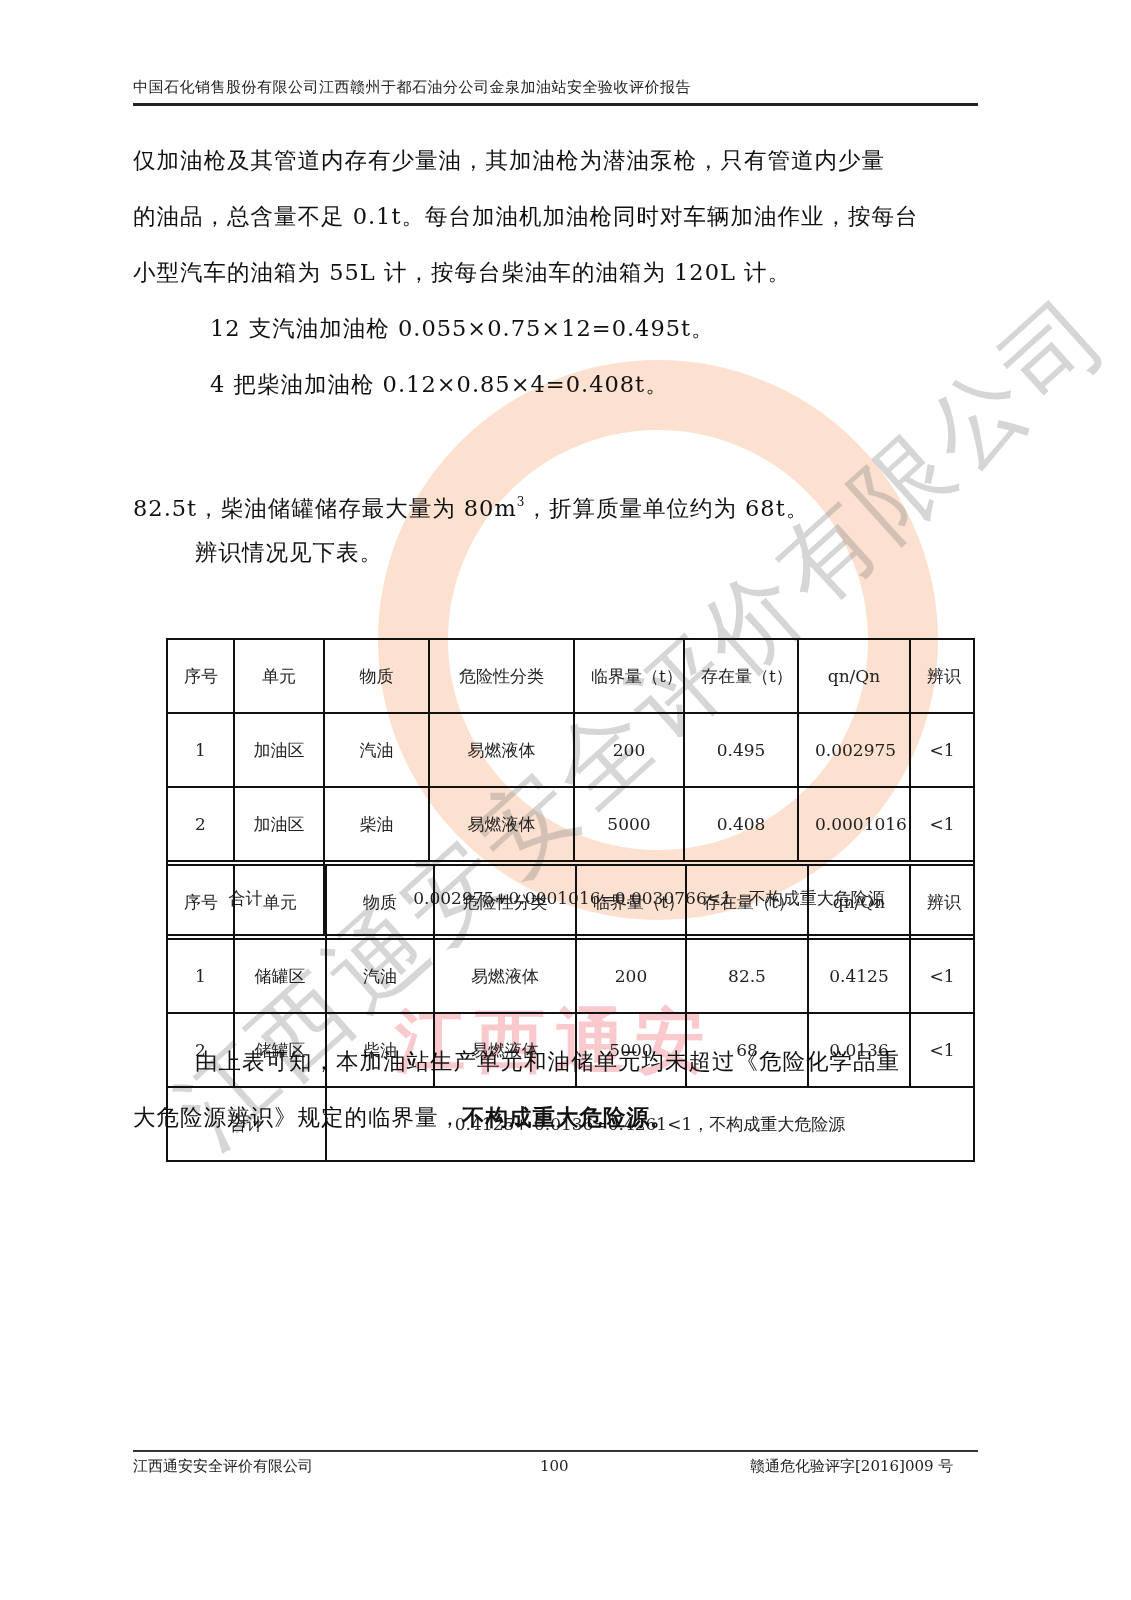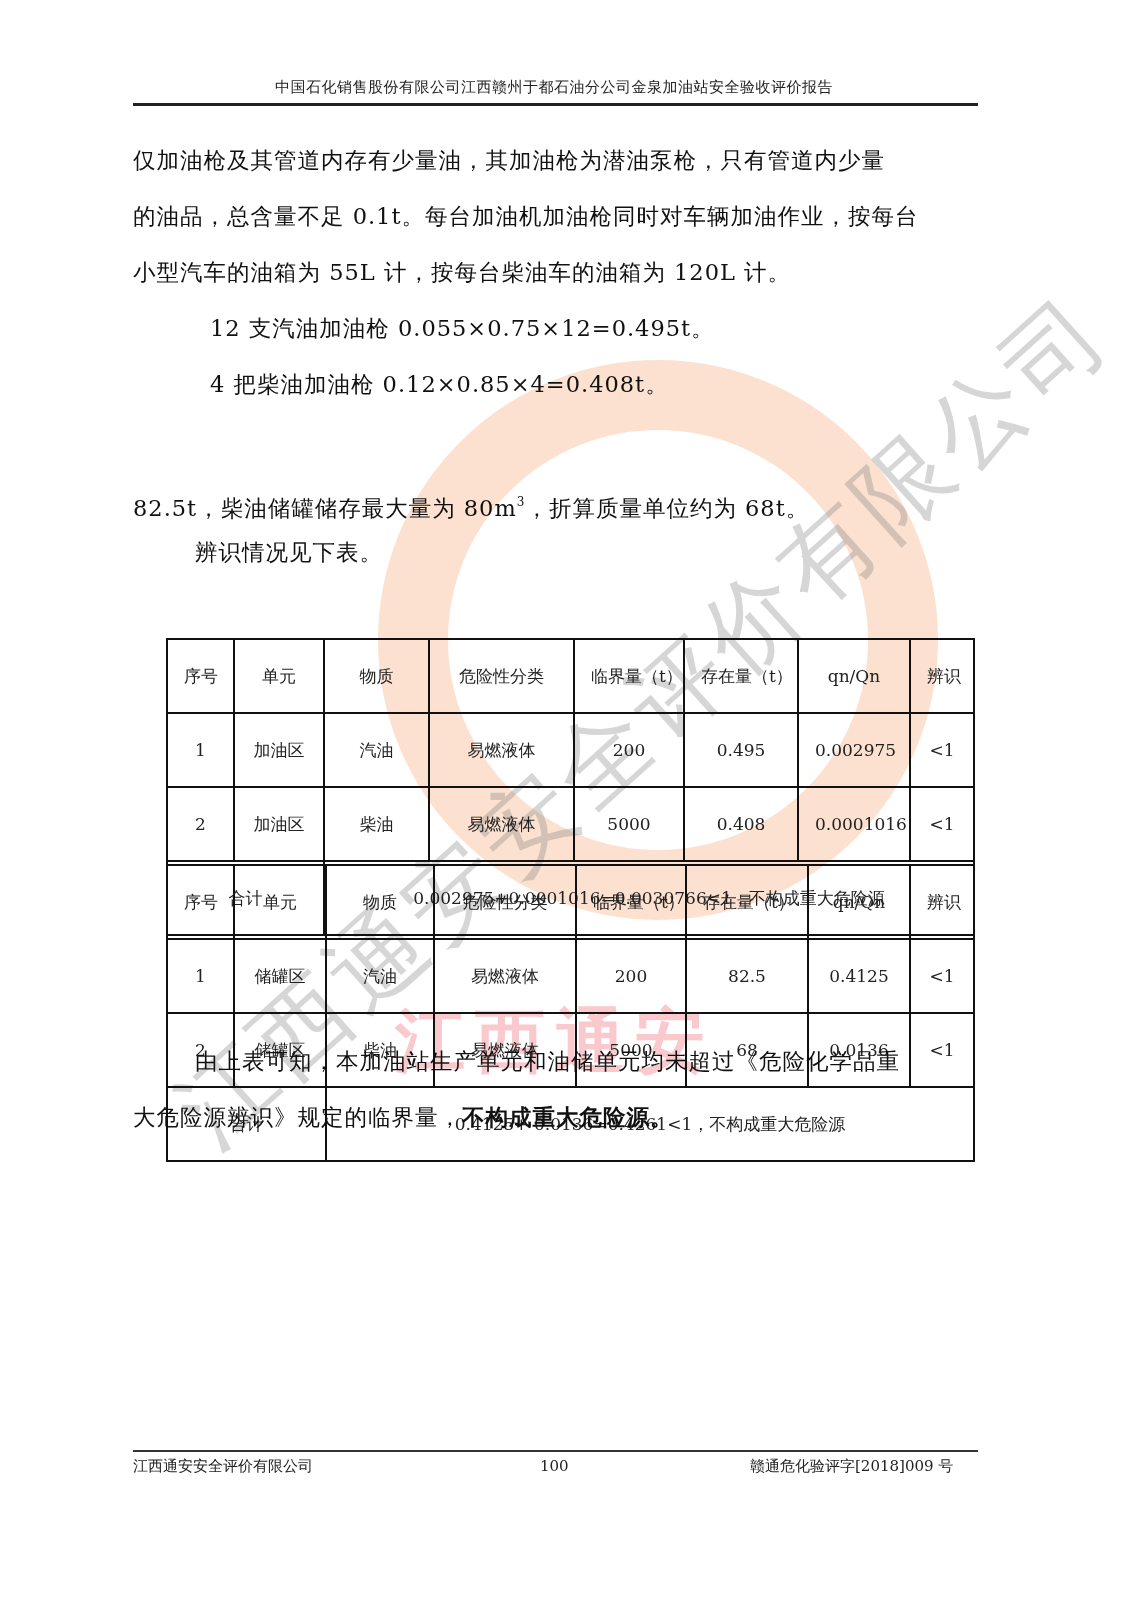--- a/index.html
+++ b/index.html
@@ -1,21 +1,21 @@
 <!DOCTYPE html>
 <html><head>
 <meta charset="utf-8">
 <style>
   html, body { margin: 0; padding: 0; background: #ffffff; }
   body { width: 1131px; height: 1600px; position: relative; overflow: hidden;
          font-family: "DejaVu Serif", "Liberation Serif", serif; color: #111; }
   .page { position: absolute; left: 0; top: 0; width: 1131px; height: 1600px; }
 
   
-  .header { position: absolute; left: 133px; top: 78px; width: 842px; text-align: center;
+  .header { position: absolute; left: 133px; top: 78px; width: 842px; text-align: left;
             font-size: 15px; letter-spacing: 0.5px; color: #222; }
   .header-rule { position: absolute; left: 133px; top: 103px; width: 845px; height: 3px; background: #222; }
 
   
   .para { position: absolute; left: 133px; width: 845px; font-size: 22.5px; line-height: 56px;
           letter-spacing: 1px; white-space: nowrap; }
   .indent { left: 210px; }
   .indent2 { left: 195px; }
   sup { font-size: 12px; vertical-align: top; position: relative; top: -6px; }
   b.strong { font-weight: bold; }
@@ -163,14 +163,14 @@
     </tr>
   </tbody>
     </table>
 
   <div class="para indent2" style="top:1033px">由上表可知，本加油站生产单元和油储单元均未超过《危险化学品重</div>
   <div class="para" style="top:1089px"><span>大危险源辨识》规定的临界量，</span><b class="strong">不构成重大危险源。</b></div>
 
   <div class="footer-rule"></div>
   <div class="footer footer-left">江西通安安全评价有限公司</div>
   <div class="footer footer-center">100</div>
-  <div class="footer footer-right">赣通危化验评字[2018]009 号</div>
+  <div class="footer footer-right">赣通危化验评字[2016]009 号</div>
 </div>
 
 </body></html>

